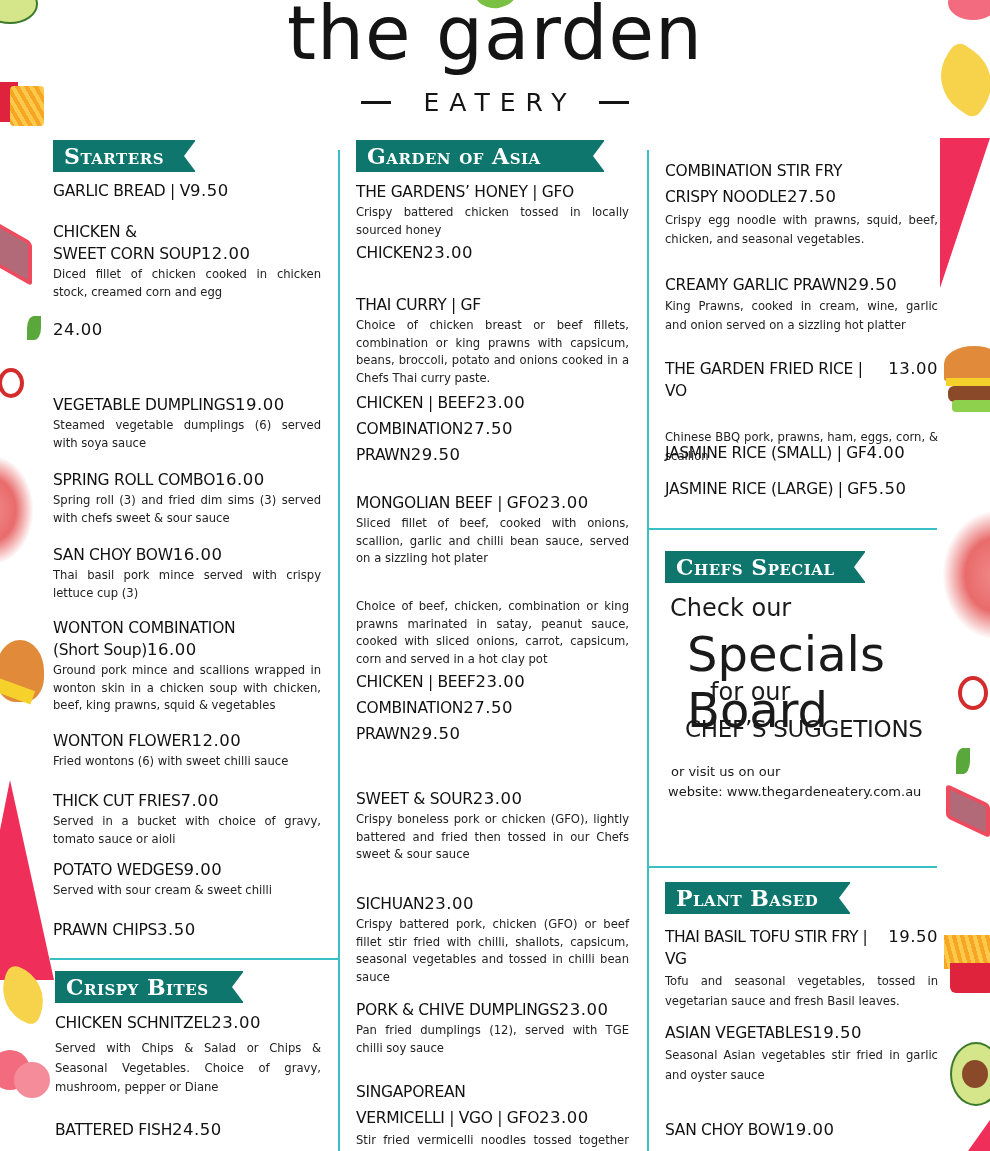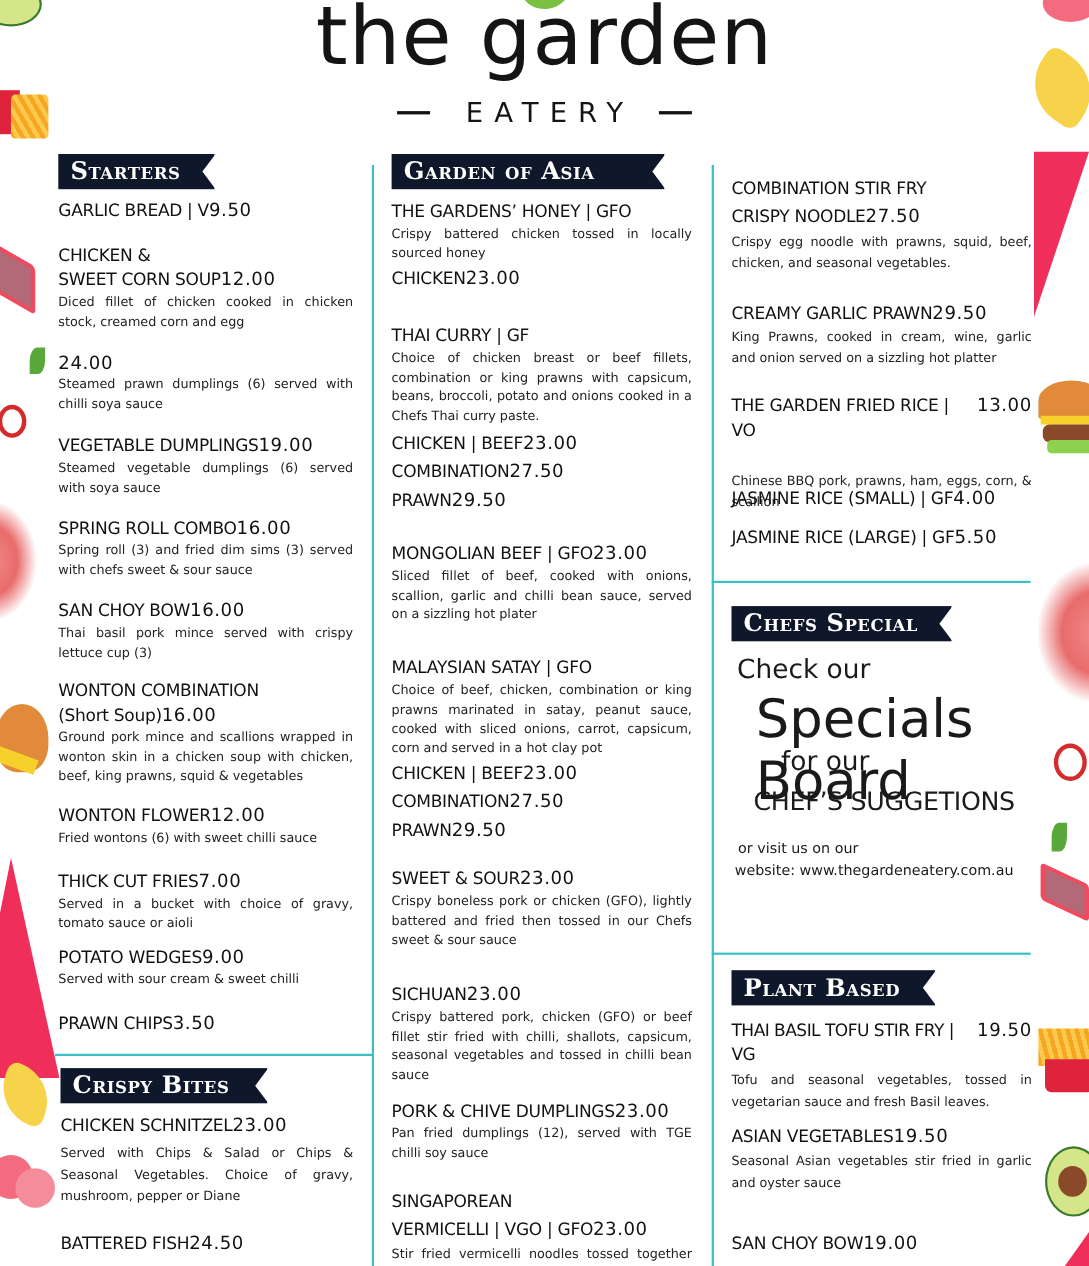--- a/index.html
+++ b/index.html
@@ -9,21 +9,21 @@
   .logo { position: absolute; left: 0; top: 0; width: 990px; text-align: center; }
   .logo-leaf { position: absolute; left: 475px; top: -14px; width: 44px; height: 22px; background: #7ac143; border-radius: 0 0 22px 22px / 0 0 18px 18px; transform: rotate(-8deg); }
   .logo-title { position: absolute; left: 0; width: 990px; top: -4px; font-family: "DejaVu Sans", sans-serif; font-size: 74px; font-weight: 400; letter-spacing: 1px; color: #141414; line-height: 1; }
   .logo-sub { position: absolute; left: 0; width: 990px; top: 88px; display: flex; justify-content: center; align-items: center; gap: 22px; }
   .logo-sub .dash { width: 30px; height: 3px; background: #141414; }
   .logo-sub .word { font-size: 25px; letter-spacing: 10px; color: #141414; font-weight: 400; padding-left: 10px; }
 
   .col-divider { position: absolute; width: 2px; background: #3bbfc6; }
   .h-divider { position: absolute; height: 2px; background: #3bbfc6; }
 
-  .banner { position: absolute; height: 32px; background: #0f172a; color: #ffffff; font-family: "DejaVu Serif", serif; font-weight: bold; font-size: 22px; line-height: 32px; padding-left: 11px; letter-spacing: 0.5px; font-variant: small-caps; }
+  .banner { position: absolute; height: 32px; background: #0f766e; color: #ffffff; font-family: "DejaVu Serif", serif; font-weight: bold; font-size: 22px; line-height: 32px; padding-left: 11px; letter-spacing: 0.5px; font-variant: small-caps; }
   .banner::after { content: ""; position: absolute; right: -1px; top: 0; width: 0; height: 0; border-top: 16px solid transparent; border-bottom: 16px solid transparent; border-right: 12px solid #ffffff; }
 
   .item { position: absolute; }
   .row { display: flex; justify-content: flex-start; align-items: baseline; font-size: 15.5px; font-weight: 500; color: #111; line-height: 21px; letter-spacing: -0.3px; }
   .row .price { font-size: 16.5px; letter-spacing: 0.5px; }
   .desc { font-size: 11.6px; color: #222; line-height: 17.5px; text-align: justify; margin-top: 1px; }
   .sp1 { position: absolute; left: 670px; top: 594px; font-size: 24px; }
   .sp2 { position: absolute; left: 675px; top: 626px; font-size: 48px; font-weight: 500; letter-spacing: 0; margin-left: 12px; }
   .sp3 { position: absolute; left: 710px; top: 678px; font-size: 24px; }
   .sp4 { position: absolute; left: 685px; top: 716px; font-size: 23px; font-weight: 500; letter-spacing: -0.3px; }
@@ -118,21 +118,20 @@
   <div class="row">
       <span>SWEET CORN SOUP</span>
       <span class="price">12.00</span>
     </div>
   <div class="desc">Diced fillet of chicken cooked in chicken stock, creamed corn and egg</div>
 </div>
 <div class="item" style="left:53px;top:319px;width:268px;">
   <div class="row">
       <span class="price">24.00</span>
     </div>
-  <div class="desc">Steamed prawn dumplings (6) served with chilli soya sauce</div>
 </div>
 <div class="item" style="left:53px;top:394px;width:268px;">
   <div class="row">
       <span>VEGETABLE DUMPLINGS</span>
       <span class="price">19.00</span>
     </div>
   <div class="desc">Steamed vegetable dumplings (6) served with soya sauce</div>
 </div>
 <div class="item" style="left:53px;top:469px;width:268px;">
   <div class="row">
@@ -229,23 +228,20 @@
     </div>
 </div>
 <div class="item" style="left:356px;top:492px;width:273px;">
   <div class="row">
       <span>MONGOLIAN BEEF | GFO</span>
       <span class="price">23.00</span>
     </div>
   <div class="desc">Sliced fillet of beef, cooked with onions, scallion, garlic and chilli bean sauce, served on a sizzling hot plater</div>
 </div>
 <div class="item" style="left:356px;top:597px;width:273px;">
-  <div class="row">
-      <span>MALAYSIAN SATAY | GFO</span>
-    </div>
   <div class="desc">Choice of beef, chicken, combination or king prawns marinated in satay, peanut sauce, cooked with sliced onions, carrot, capsicum, corn and served in a hot clay pot</div>
   <div class="row" style="margin-top:1px;line-height:25px;">
       <span>CHICKEN | BEEF</span>
       <span class="price">23.00</span>
     </div>
   <div class="row" style="line-height:25px;">
       <span>COMBINATION</span>
       <span class="price">27.50</span>
     </div>
   <div class="row" style="line-height:25px;">

